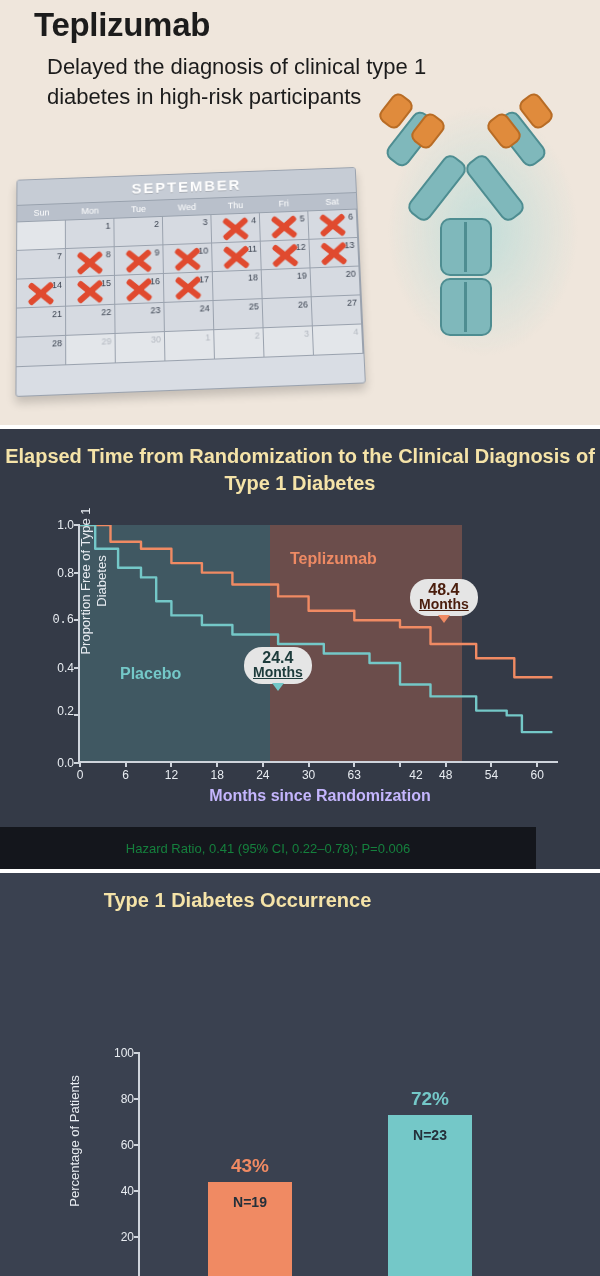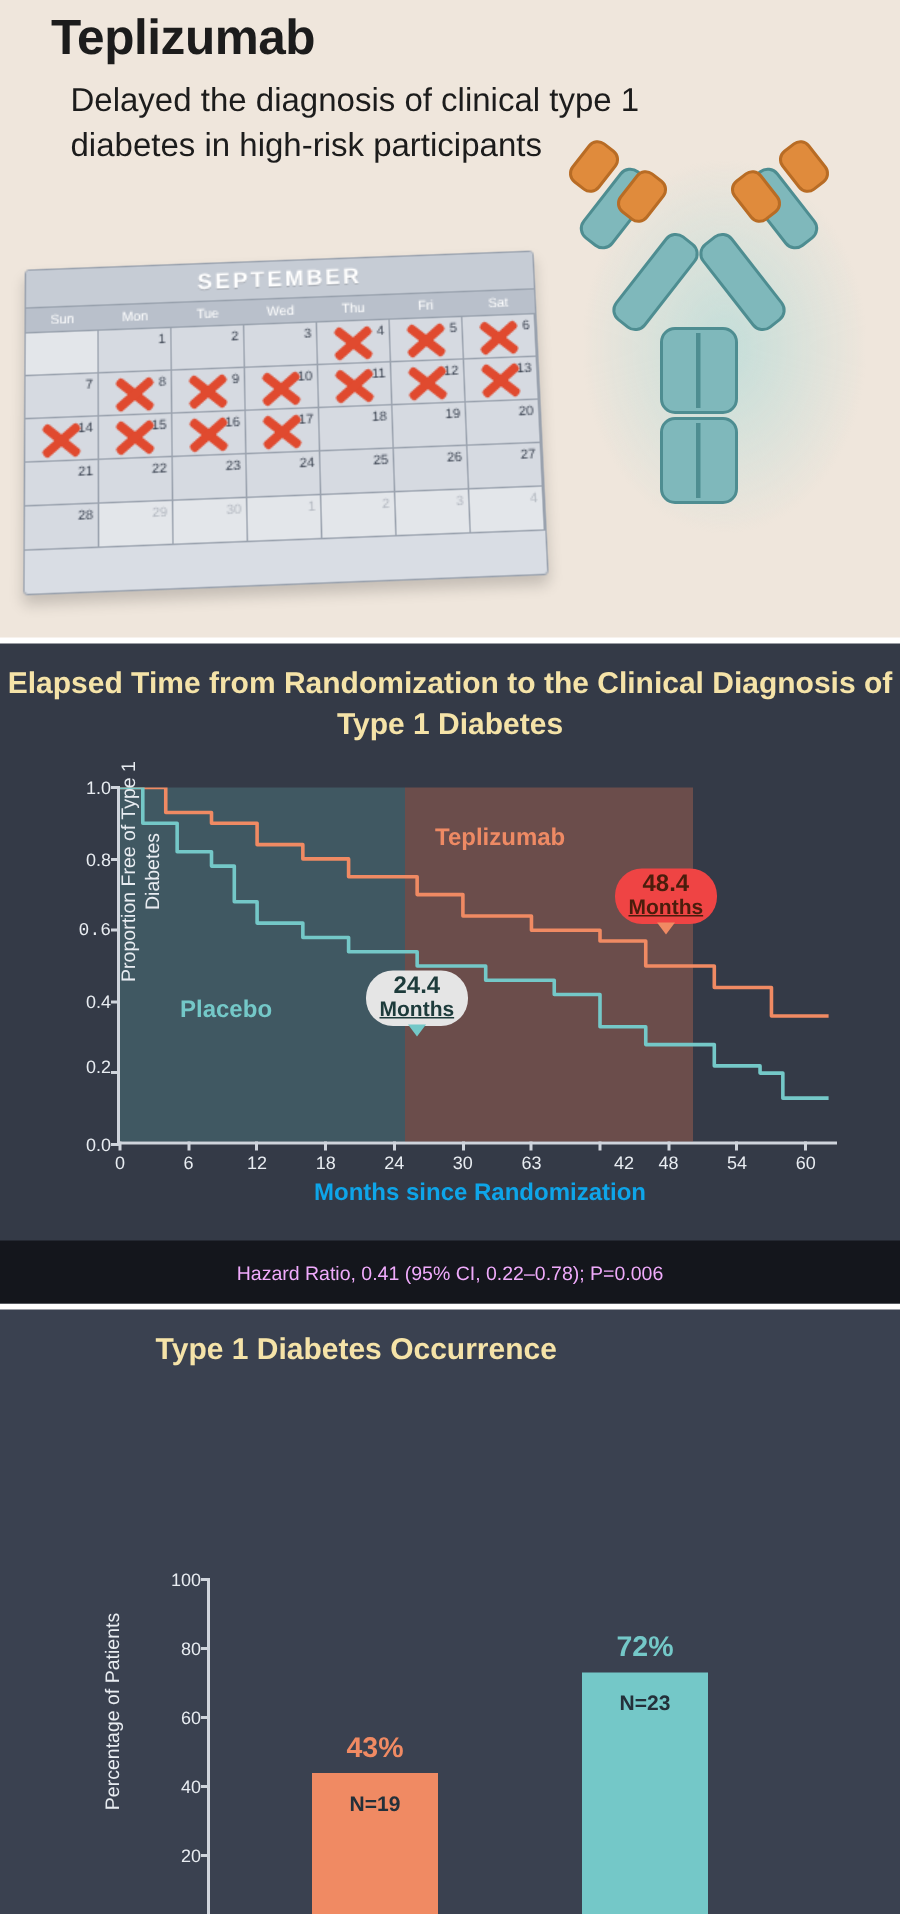--- a/index.html
+++ b/index.html
@@ -122,47 +122,47 @@
   .xtick {
     position:absolute; top:calc(100% + 7px); color:#e8ecf1; font-size:12px;
     transform:translateX(-50%); white-space:nowrap;
   }
   .xtickmark {
     position:absolute; top:100%; width:2px; height:6px; background:#cfd4dc;
     transform:translateX(-1px);
   }
   .xl {
     position:absolute; left:0; top:calc(100% + 26px); width:480px; text-align:center;
-    color:#0ea5e9; font-size:16px; font-weight:bold;
+    color:#c4b5fd; font-size:16px; font-weight:bold;
   }
   .curve-label {
     position:absolute; font-size:16px; font-weight:bold;
   }
   .lbl-teplizumab { left:210px; top:25px; color:#ee8a64; }
   .lbl-placebo { left:40px; top:140px; color:#74c8c8; }
   .bubble {
     position:absolute; border-radius:18px; text-align:center;
     font-weight:bold; color:#ffffff; padding:3px 9px 4px;
     line-height:16px;
   }
   .bubble .big { font-size:16px; display:block; }
   .bubble .small { font-size:14px; display:block; margin-top:-2px;text-decoration:underline; }
   .bubble:after {
     content:""; position:absolute; left:50%; bottom:-7px; margin-left:-6px;
     border-left:6px solid transparent; border-right:6px solid transparent;
     border-top:8px solid currentColor;
   }
   .bub-placebo { left:164px; top:122px; background:#e5e5e5; color:#74c8c8; }
   .bub-placebo .big, .bub-placebo .small { color:#1d3b3b; }
-  .bub-teplizumab { left:330px; top:54px; background:#ef4444; color:#f08a63; }
+  .bub-teplizumab { left:330px; top:54px; background:#e5e5e5; color:#f08a63; }
   .bub-teplizumab .big, .bub-teplizumab .small { color:#4a1d0c; }
 
   .km-footer {
-    position:absolute; left:0; bottom:0; width:600px; height:42px;
-    background:#14161c; color:#f0abfc; font-size:13px;
+    position:absolute; left:0; bottom:0; width:536px; height:42px;
+    background:#14161c; color:#15803d; font-size:13px;
     display:flex; align-items:center; justify-content:center;
   }
 
   
   .panel-bar {
     position:absolute; left:0; top:873px; width:600px; height:403px;
     background:#3a4150;
   }
   .bar-title {
     position:absolute; left:0; top:16px; width:475px; text-align:center;

